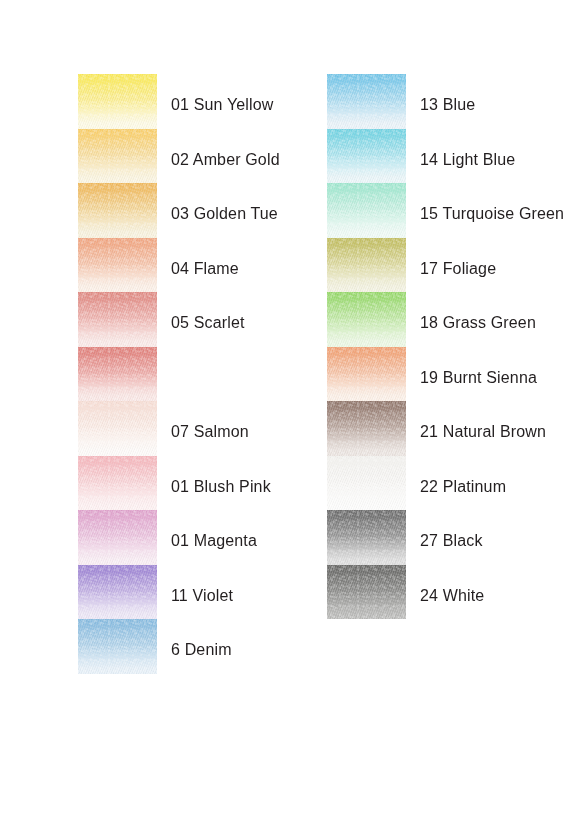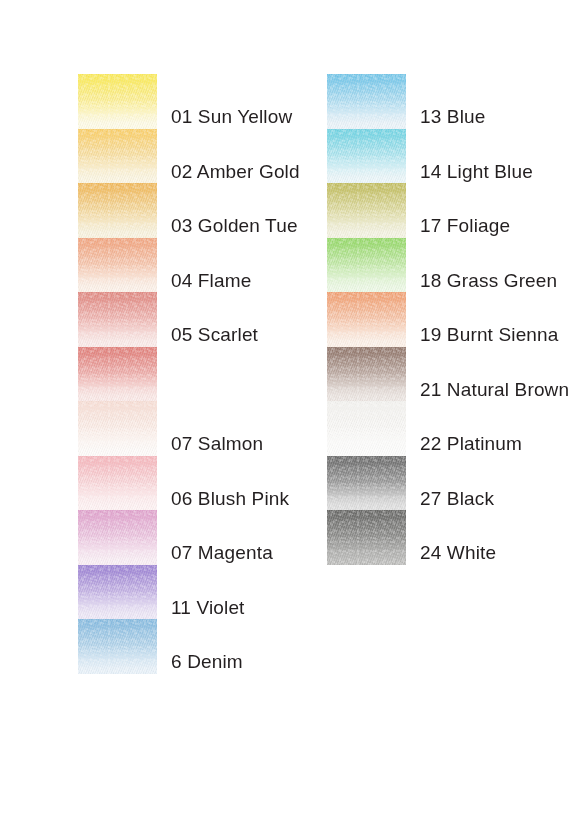--- a/index.html
+++ b/index.html
@@ -88,25 +88,25 @@
       radial-gradient(circle at 84% 62%, rgba(255,255,255,.6) 0 1px, rgba(255,255,255,0) 1.5px),
       radial-gradient(circle at 25% 76%, rgba(255,255,255,.6) 0 1px, rgba(255,255,255,0) 1.5px),
       radial-gradient(circle at 55% 88%, rgba(255,255,255,.6) 0 1px, rgba(255,255,255,0) 1.4px);
     background-size: 9px 9px, 11px 11px, 8px 8px, 13px 13px, 10px 10px, 12px 12px;
     pointer-events: none;
   }
 
   .swatch-label {
     position: absolute;
     left: 93px;
-    top: 16px;
+    top: 4px;
     height: 54.5px;
     line-height: 54.5px;
     white-space: nowrap;
-    font-size: 19px;
+    font-size: 16px;
     letter-spacing: .15px;
     color: #231f20;
   }
 </style>
 </head>
 <body>
 
 <div class="chart">
 
   <div class="column column-left" id="col-left">
@@ -164,29 +164,29 @@
           <div class="tex2"></div>
         </div>
         <div class="swatch-label">07 Salmon</div>
       </div>
       <div class="swatch-row">
         <div class="swatch">
           <div class="grad" style="background: linear-gradient(rgb(244, 182, 188) 0%, rgb(244, 182, 188) 8%, rgb(248, 213, 216) 48%, rgb(253, 240, 241) 88%, rgb(253, 240, 241) 100%);"></div>
           <div class="tex"></div>
           <div class="tex2"></div>
         </div>
-        <div class="swatch-label">06 Blush Pink</div>
+        <div class="swatch-label">01 Blush Pink</div>
       </div>
       <div class="swatch-row">
         <div class="swatch">
           <div class="grad" style="background: linear-gradient(rgb(223, 163, 204) 0%, rgb(223, 163, 204) 8%, rgb(235, 198, 223) 48%, rgb(248, 236, 243) 88%, rgb(248, 236, 243) 100%);"></div>
           <div class="tex"></div>
           <div class="tex2"></div>
         </div>
-        <div class="swatch-label">07 Magenta</div>
+        <div class="swatch-label">01 Magenta</div>
       </div>
       <div class="swatch-row">
         <div class="swatch">
           <div class="grad" style="background: linear-gradient(rgb(158, 133, 211) 0%, rgb(158, 133, 211) 8%, rgb(195, 178, 227) 48%, rgb(235, 229, 245) 88%, rgb(235, 229, 245) 100%);"></div>
           <div class="tex"></div>
           <div class="tex2"></div>
         </div>
         <div class="swatch-label">11 Violet</div>
       </div>
       <div class="swatch-row">
@@ -210,20 +210,28 @@
       <div class="swatch-row">
         <div class="swatch">
           <div class="grad" style="background: linear-gradient(rgb(116, 211, 226) 0%, rgb(116, 211, 226) 8%, rgb(174, 228, 238) 48%, rgb(233, 245, 248) 88%, rgb(233, 245, 248) 100%);"></div>
           <div class="tex"></div>
           <div class="tex2"></div>
         </div>
         <div class="swatch-label">14 Light Blue</div>
       </div>
       <div class="swatch-row">
         <div class="swatch">
+          <div class="grad" style="background: linear-gradient(rgb(159, 230, 206) 0%, rgb(159, 230, 206) 8%, rgb(200, 240, 226) 48%, rgb(238, 250, 245) 88%, rgb(238, 250, 245) 100%);"></div>
+          <div class="tex"></div>
+          <div class="tex2"></div>
+        </div>
+        <div class="swatch-label">15 Turquoise Green</div>
+      </div>
+      <div class="swatch-row">
+        <div class="swatch">
           <div class="grad" style="background: linear-gradient(rgb(194, 190, 99) 0%, rgb(194, 190, 99) 8%, rgb(220, 217, 160) 48%, rgb(242, 241, 223) 88%, rgb(242, 241, 223) 100%);"></div>
           <div class="tex"></div>
           <div class="tex2"></div>
         </div>
         <div class="swatch-label">17 Foliage</div>
       </div>
       <div class="swatch-row">
         <div class="swatch">
           <div class="grad" style="background: linear-gradient(rgb(151, 216, 108) 0%, rgb(151, 216, 108) 8%, rgb(194, 232, 168) 48%, rgb(234, 247, 226) 88%, rgb(234, 247, 226) 100%);"></div>
           <div class="tex"></div>

